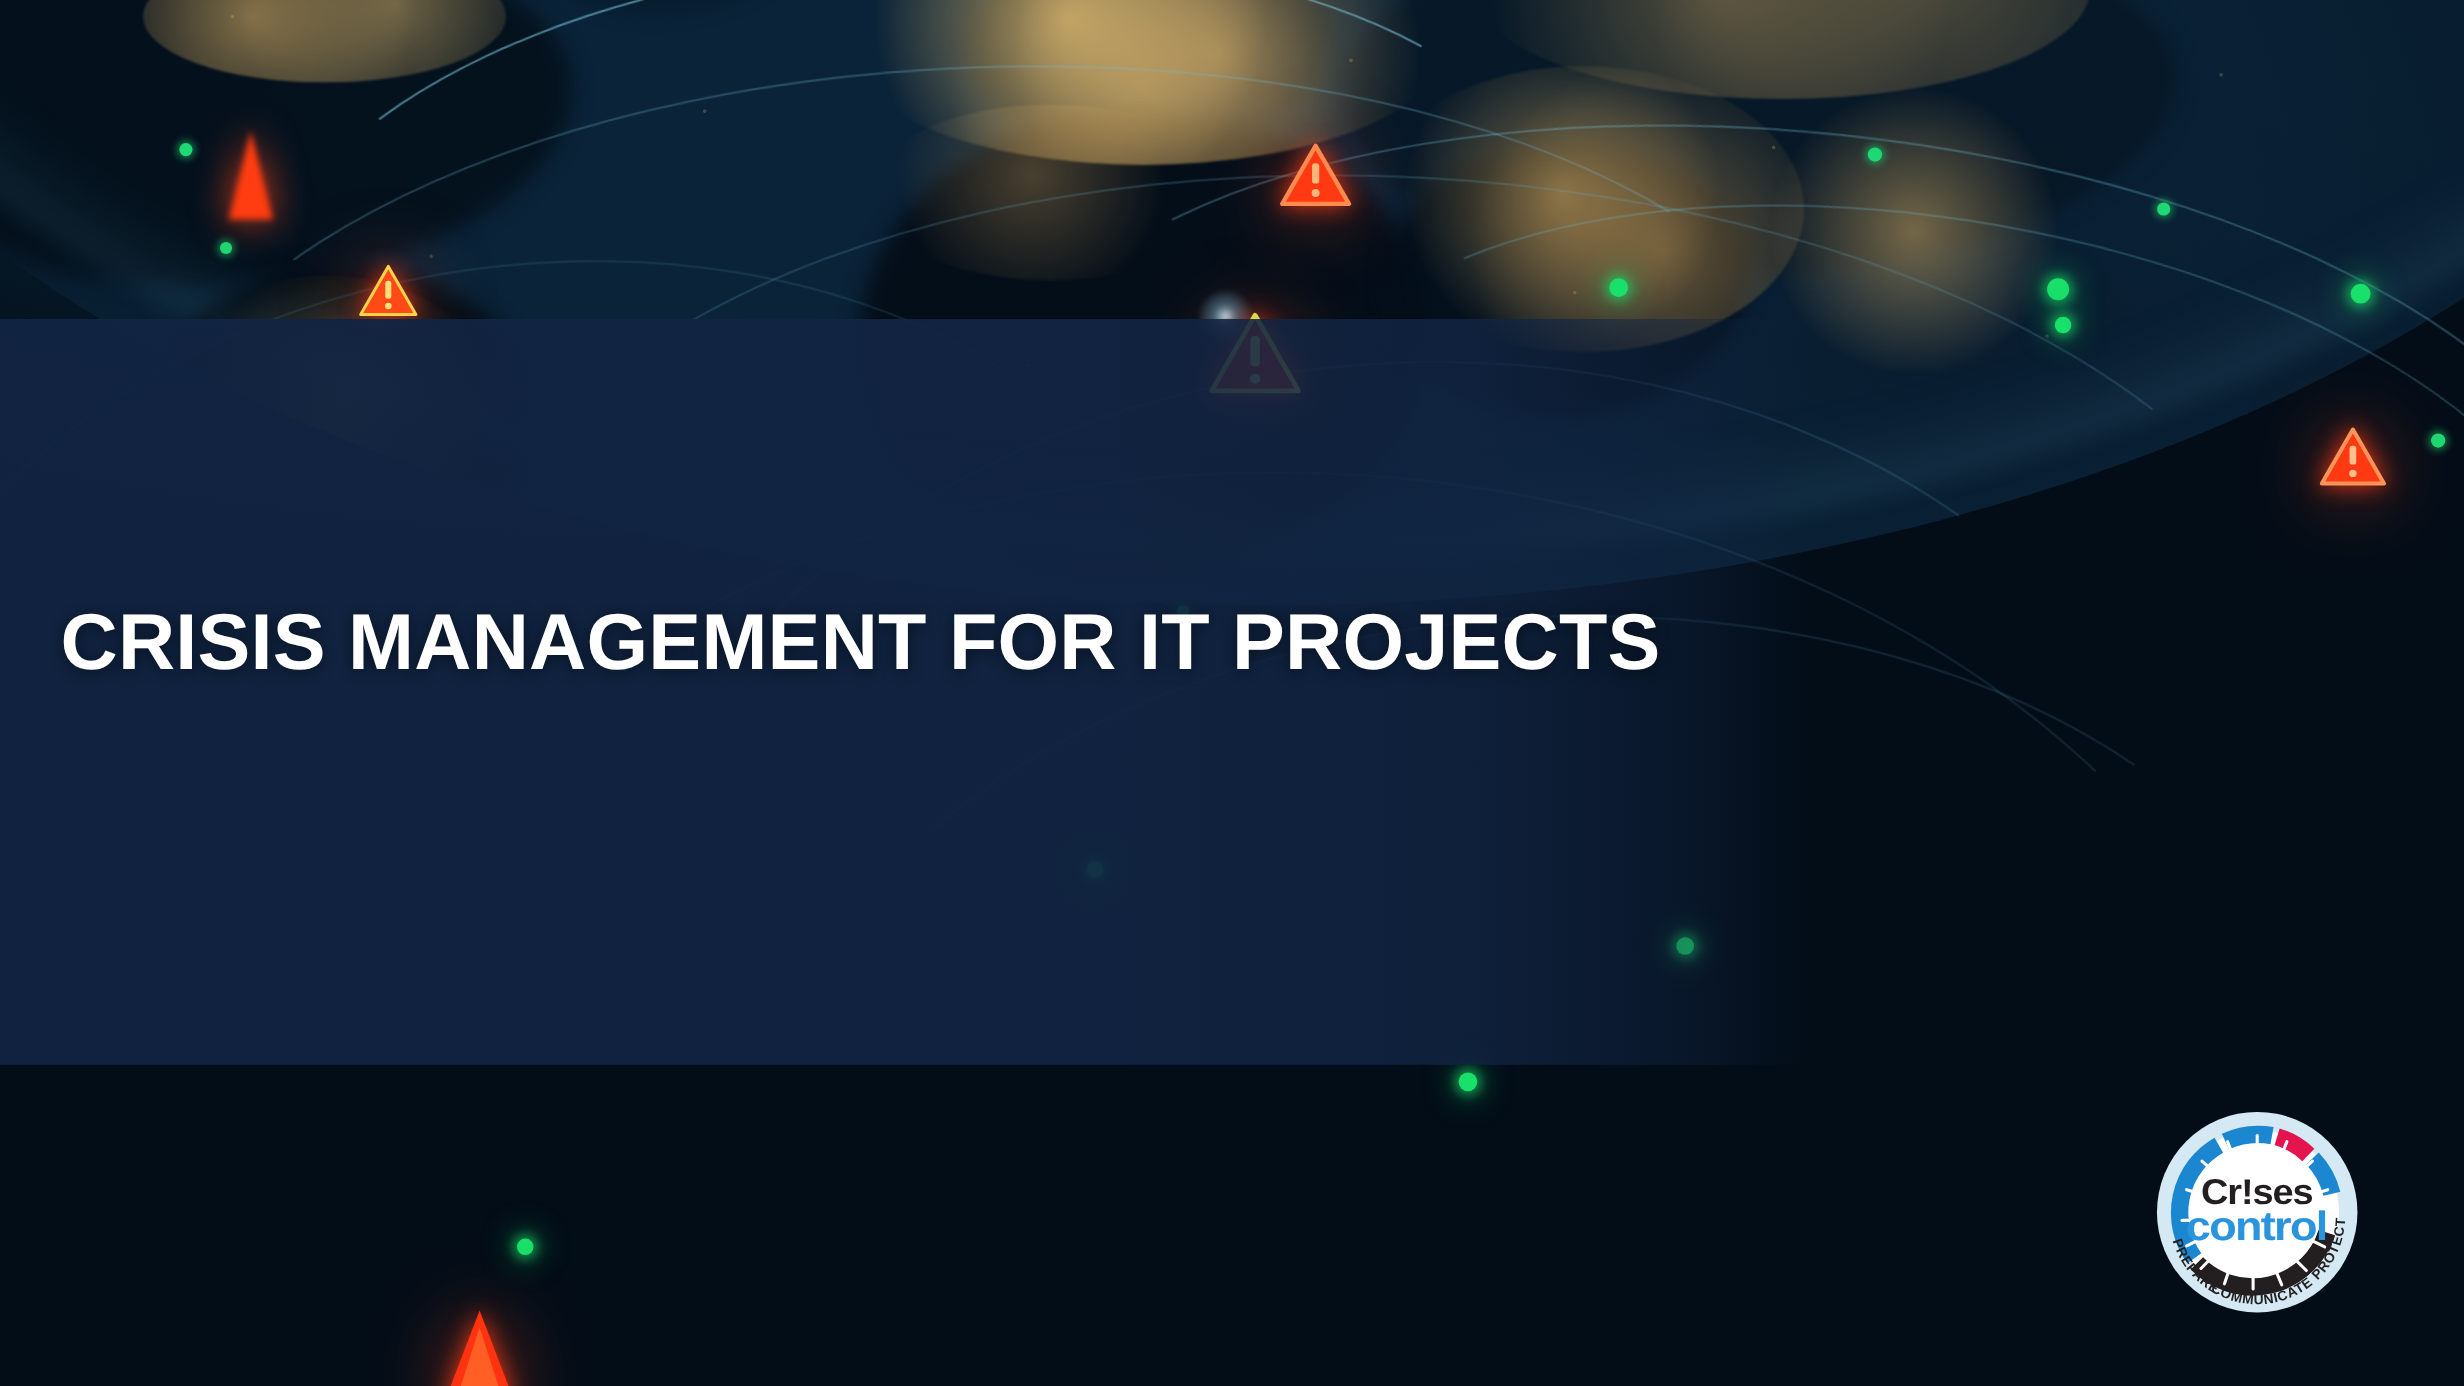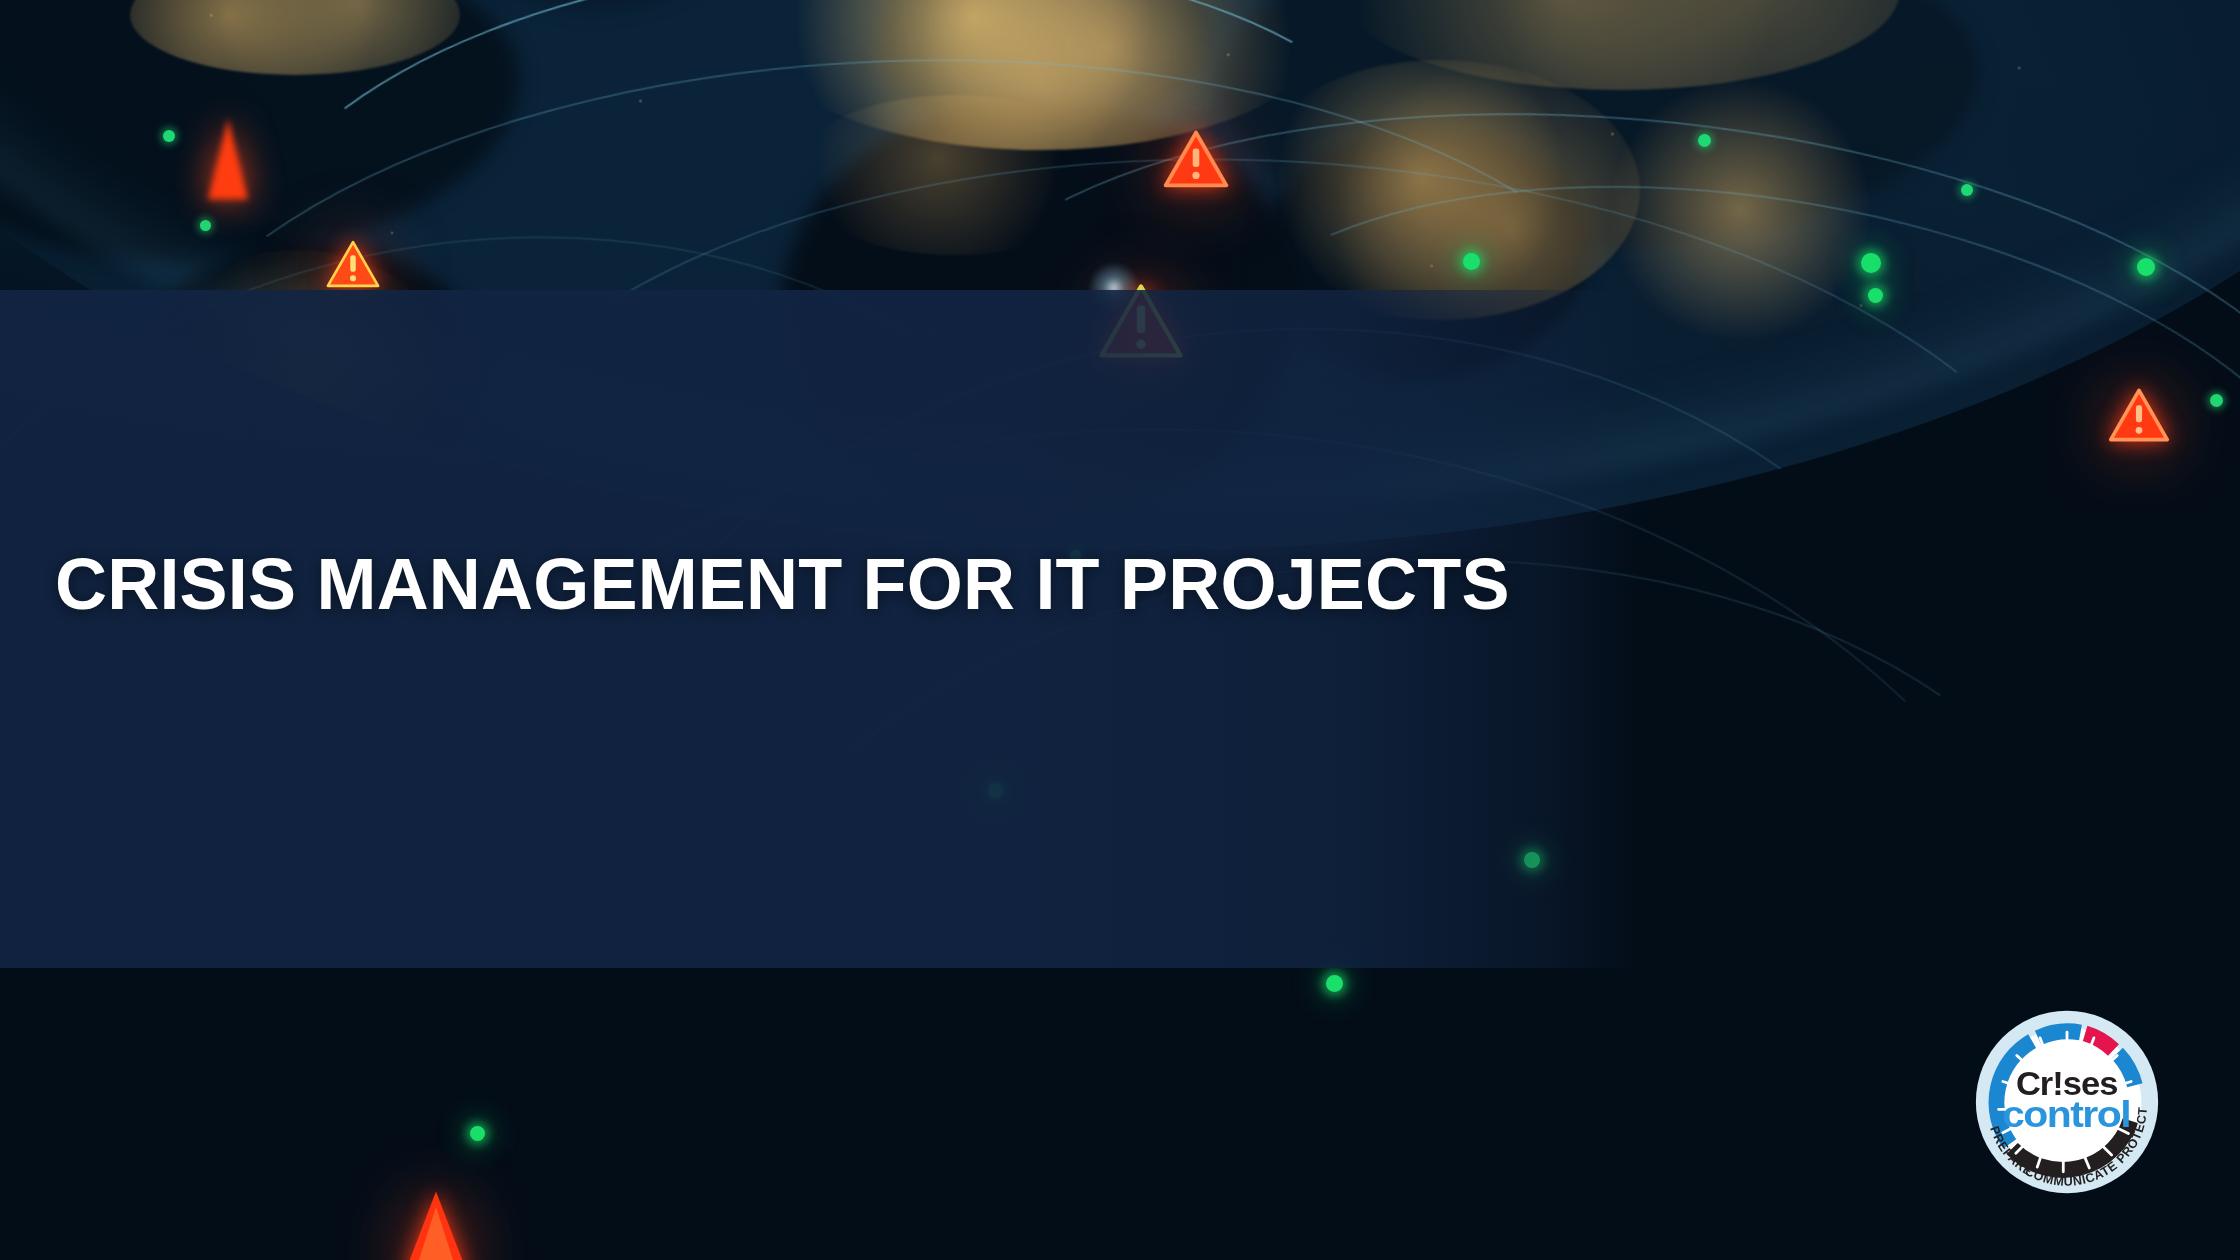--- a/index.html
+++ b/index.html
@@ -120,21 +120,21 @@
     font-weight:700;
     letter-spacing:0.2px;
     color:#f4f7fb;
     white-space:nowrap;
     text-shadow:0 2px 10px rgba(0,0,0,0.45);
   }
 
   
   .logo{
     position:absolute;
-    right:80px; bottom:65px;
+    right:95px; bottom:65px;
     width:186px; height:186px;
   }
   .logo svg{ display:block; width:100%; height:100%; }
 </style>
 </head>
 <body>
 
 <div class="slide">
 
   <div class="bg">

